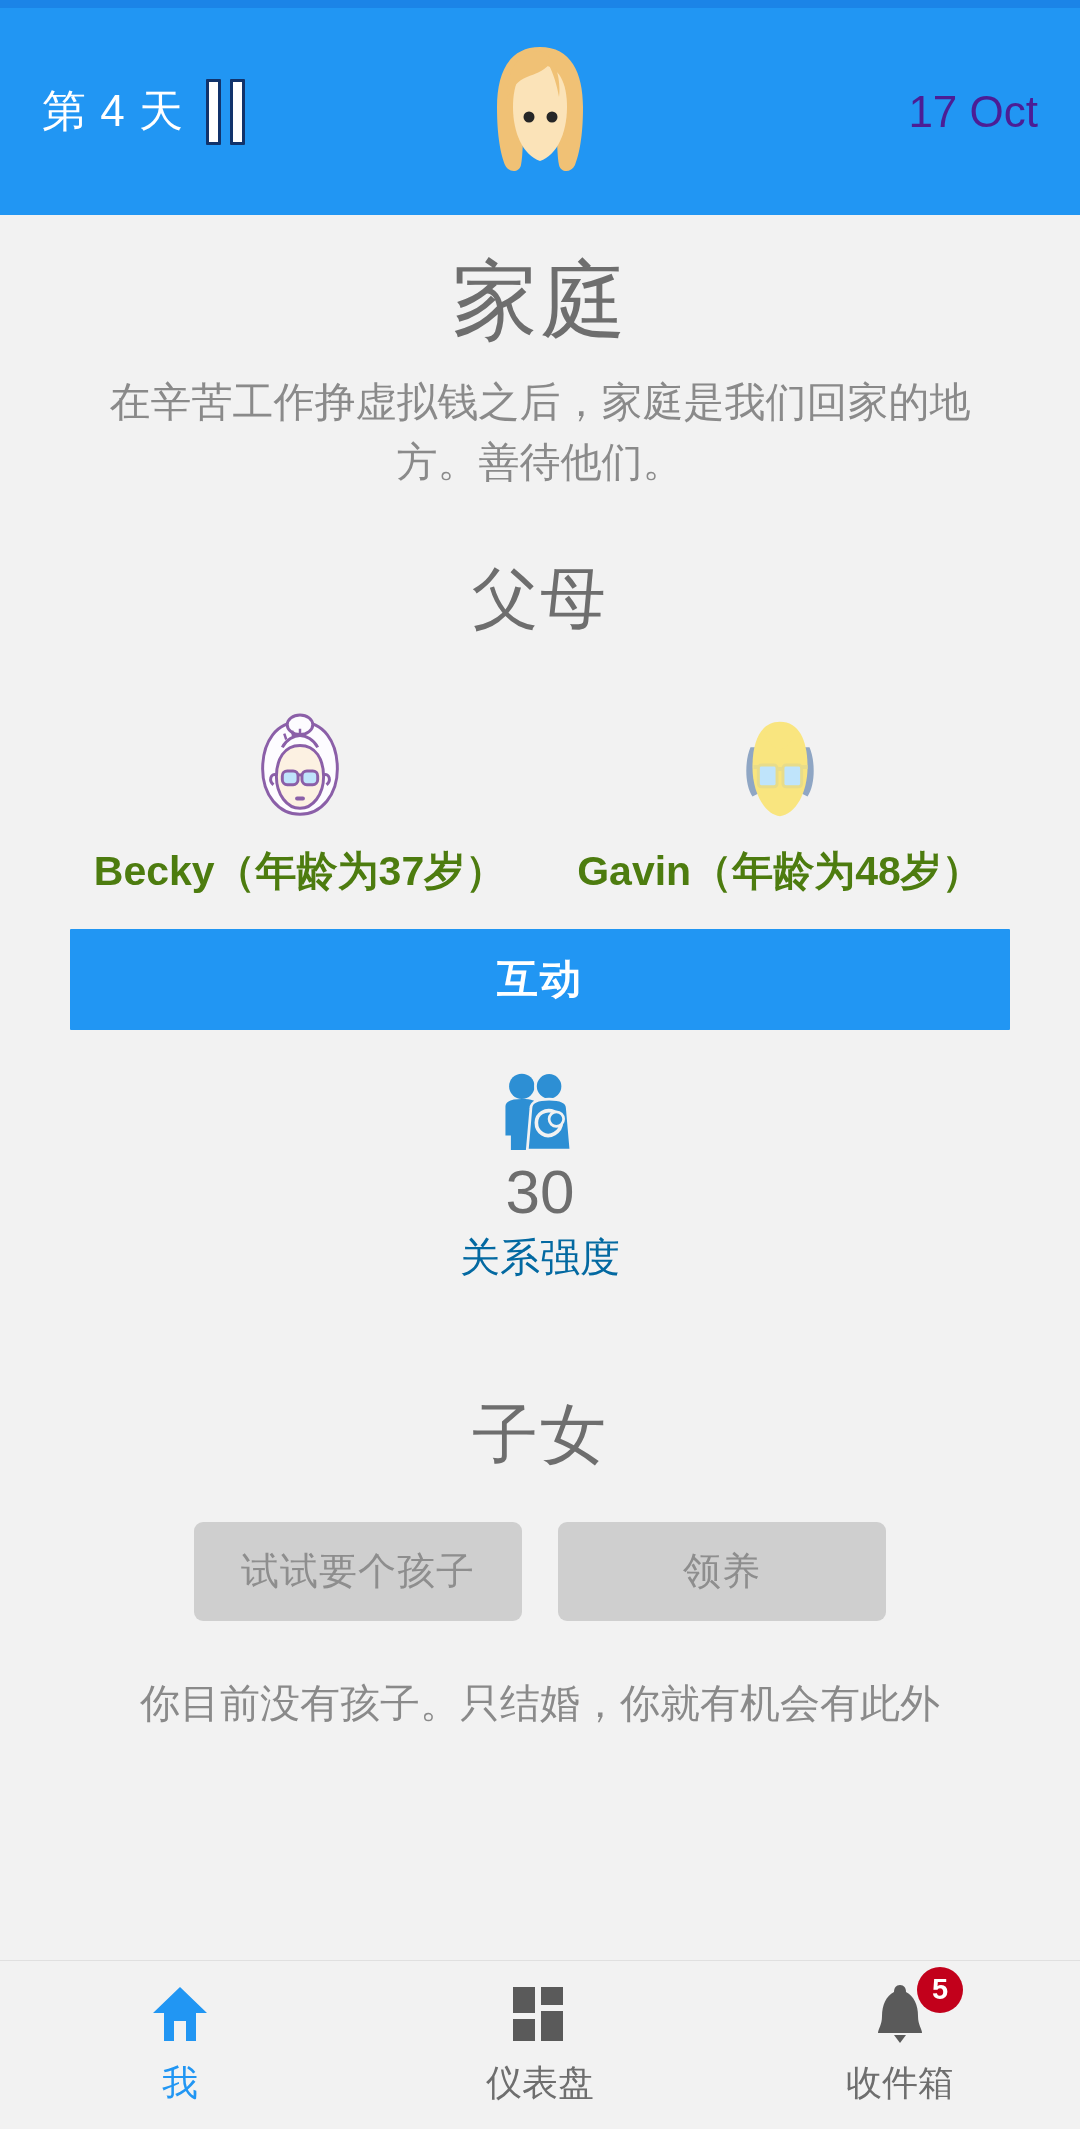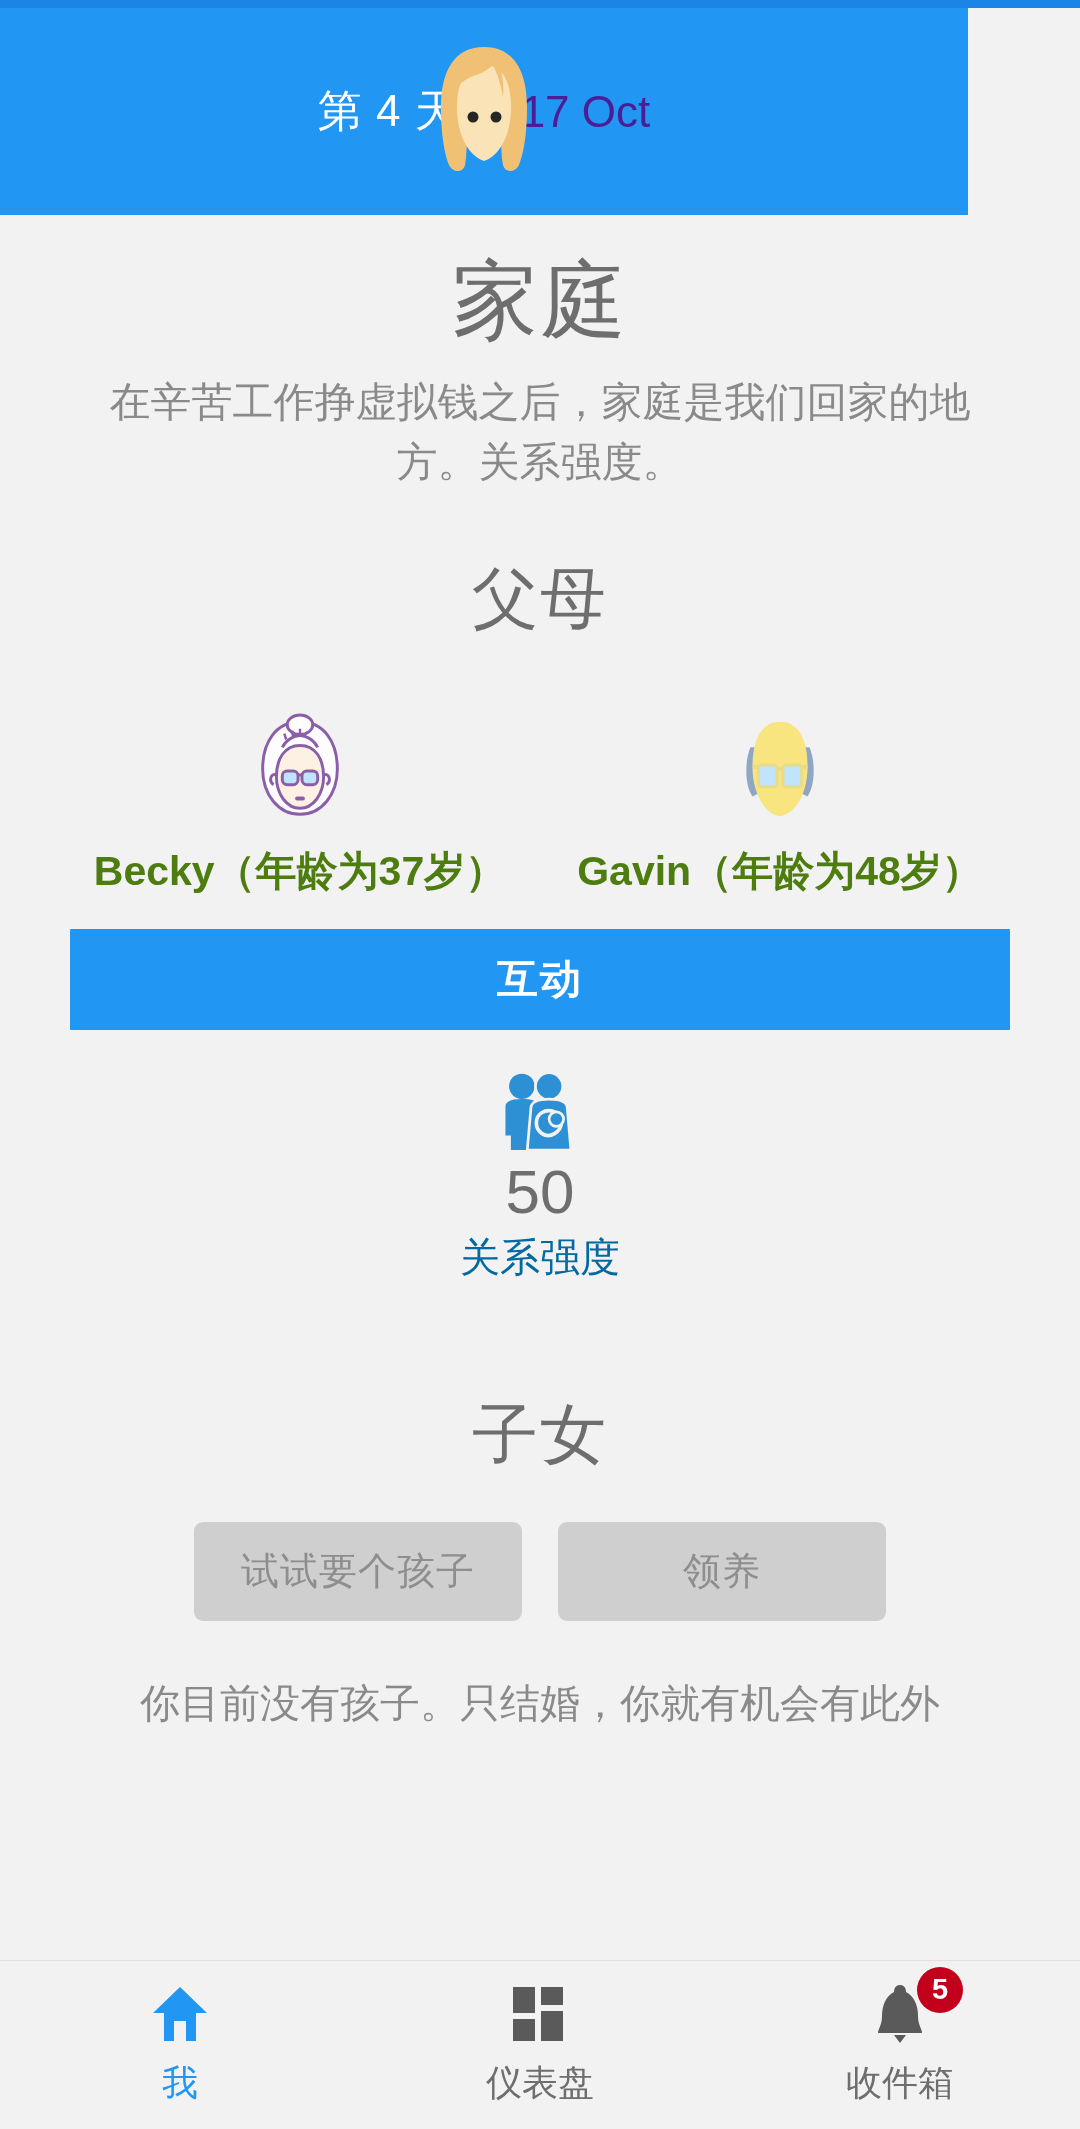--- a/index.html
+++ b/index.html
@@ -26,26 +26,26 @@
     top: 0; left: 0;
     width: 1080px;
     height: 8px;
     background: #1b84e7;
   }
 
   
   .header {
     position: absolute;
     top: 8px; left: 0;
-    width: 968px;
+    width: 1080px;
     height: 207px;
     background: #2196f3;
     display: flex;
     align-items: center;
-    justify-content: center;
+    justify-content: space-between;
     padding: 0 42px;
   }
 
   .header-left {
     display: flex;
     align-items: center;
     gap: 22px;
   }
 
   .day-label {
@@ -298,21 +298,21 @@
         <circle cx="87" cy="80" r="5.5" fill="#262626"></circle>
       </svg>
     </div>
 
     <span class="date-label">17 Oct</span>
   </div>
 
   <div class="content">
 
     <div class="page-title">家庭</div>
-    <div class="page-subtitle">在辛苦工作挣虚拟钱之后，家庭是我们回家的地方。关系强度。</div>
+    <div class="page-subtitle">在辛苦工作挣虚拟钱之后，家庭是我们回家的地方。善待他们。</div>
 
     <div class="section-title" id="parents-title">父母</div>
 
     <div class="parents-row">
 
       <div class="parent">
         <span class="parent-face">
           <svg viewBox="0 0 120 120" width="118" height="118" aria-hidden="true">
 
             <path d="M60 12 C36 12 22 32 22 60 C22 86 38 106 60 106 C82 106 98 86 98 60 C98 32 84 12 60 12 Z" fill="#fdfcff" stroke="#8b5fa8" stroke-width="3"></path>
@@ -367,21 +367,21 @@
         <svg viewBox="0 0 100 88" width="92" height="80" aria-hidden="true">
           <circle cx="30" cy="18" r="14" fill="#2d8fd4"></circle>
           <path d="M12 40 C12 34 20 32 30 32 C40 32 48 34 48 40 L48 72 L42 72 L42 88 L18 88 L18 72 L12 72 Z" fill="#2d8fd4"></path>
           <circle cx="60" cy="18" r="15" fill="#2d8fd4" stroke="#f2f2f2" stroke-width="3"></circle>
           <path d="M40 42 C40 35 49 32 60 32 C71 32 80 35 80 42 L84 88 L36 88 Z" fill="#2d8fd4" stroke="#f2f2f2" stroke-width="3"></path>
 
           <path d="M46 58 C46 48 56 42 66 46 C76 50 76 64 66 70 C56 76 46 68 46 58 Z" fill="#2d8fd4" stroke="#f2f2f2" stroke-width="4"></path>
           <circle cx="68" cy="54" r="8" fill="#2d8fd4" stroke="#f2f2f2" stroke-width="3"></circle>
         </svg>
       </span>
-      <span class="stat-value">50</span>
+      <span class="stat-value">30</span>
       <span class="stat-label">关系强度</span>
     </div>
 
     <div class="section-title" id="children-title">子女</div>
 
     <div class="child-actions">
       <button class="ghost-btn">试试要个孩子</button>
       <button class="ghost-btn">领养</button>
     </div>
 

